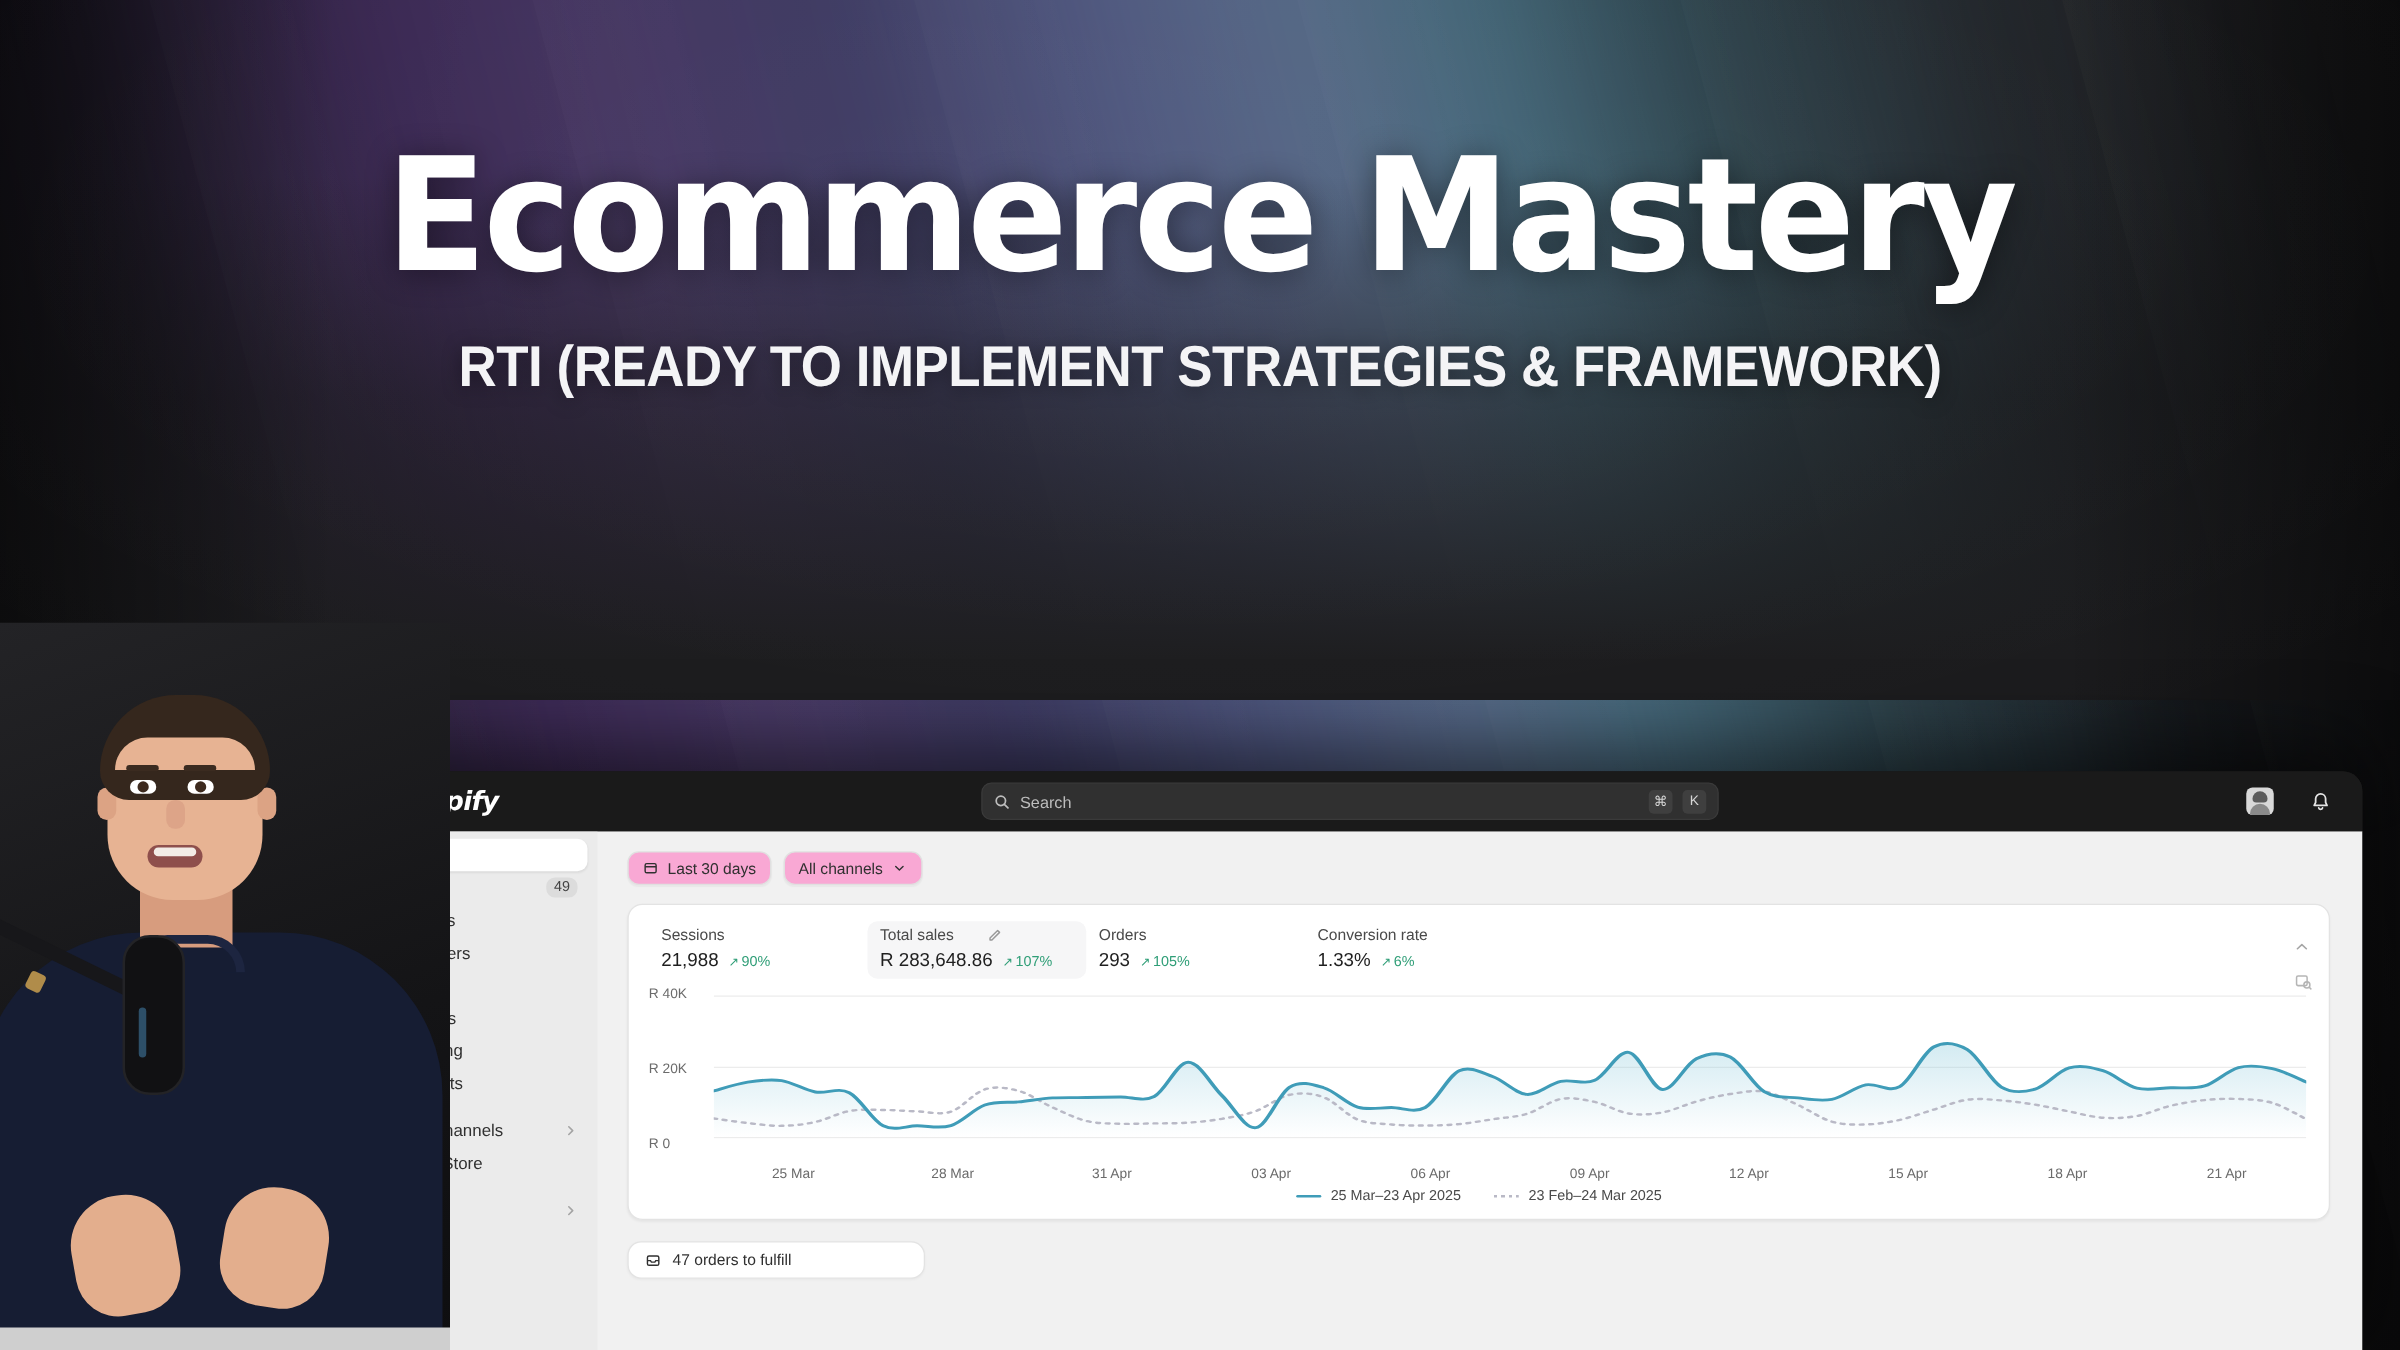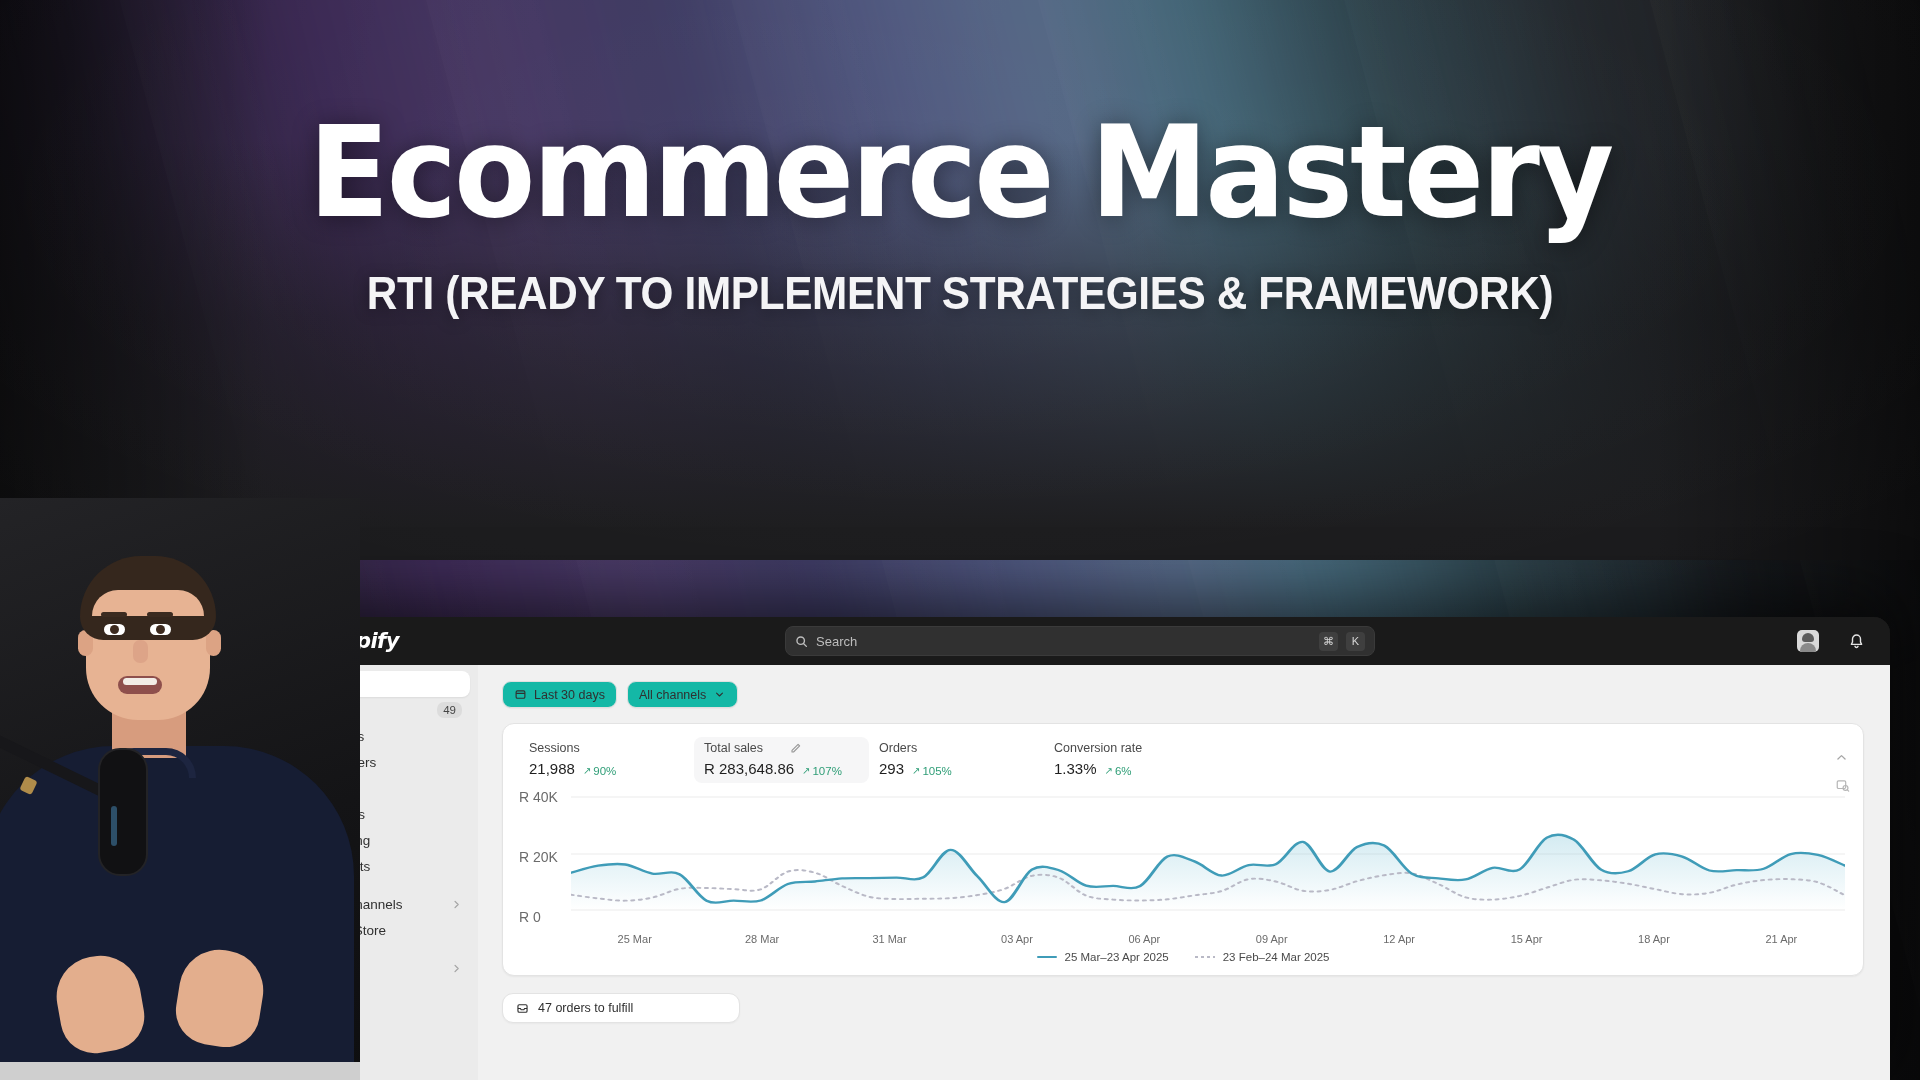--- a/index.html
+++ b/index.html
@@ -146,21 +146,21 @@
     border-radius:7px; padding:1px 6px; line-height:14px;
   }
   .nav-chev { width:11px; height:11px; opacity:.55; }
   .nav-gap { height:12px; }
 
   
   #main { flex:1; padding:16px 26px 0 24px; overflow:hidden; }
   #filters { display:flex; gap:10px; margin-bottom:15px; }
   .chip {
     display:inline-flex; align-items:center; gap:7px;
-    background:#14b8a6; border:1px solid #e0e0e0; border-radius:9px;
+    background:#f9a8d4; border:1px solid #e0e0e0; border-radius:9px;
     height:27px; padding:0 11px; font-size:12.5px; color:#303030;
     box-shadow:0 1px 1px rgba(0,0,0,.04);
   }
   .chip-ico { width:13px; height:13px; }
 
   #analytics-card {
     background:#fff; border:1px solid #e3e3e3; border-radius:12px;
     padding:13px 16px 10px; position:relative;
     box-shadow:0 1px 2px rgba(0,0,0,.05);
   }
@@ -175,21 +175,21 @@
   #m-sessions { width:175px; }
   #m-total-sales { width:175px; }
   #m-orders { width:175px; }
   #m-conv { width:175px; }
   #pencil-icon { width:13px; height:13px; opacity:.6; }
   #card-collapse { position:absolute; right:14px; top:26px; width:15px; height:15px; opacity:.6; }
   #card-compare-icon { position:absolute; right:13px; top:54px; width:15px; height:15px; opacity:.55; }
 
   
   #chart-zone { position:relative; height:136px; margin-top:10px; padding-left:52px; }
-  .ylab { position:absolute; left:0; font-size:14px; color:#6b6b6b; }
+  .ylab { position:absolute; left:0; font-size:11px; color:#6b6b6b; }
   #yl-40 { top:-4px; } #yl-20 { top:56px; } #yl-0 { top:116px; }
   #plot { position:absolute; left:52px; right:2px; top:2px; bottom:18px; }
   #plot svg { width:100%; height:100%; display:block; }
   .gridline { stroke:#ececec; stroke-width:1; }
   #xaxis { position:absolute; left:52px; right:2px; bottom:-16px; display:flex; }
   .xtick { font-size:11px; color:#6b6b6b; flex:1; text-align:center; }
   #legend { display:flex; justify-content:center; gap:26px; margin-top:22px; padding-bottom:2px; }
   .leg { display:flex; align-items:center; gap:8px; font-size:11.5px; color:#4a4a4a; }
   .leg-solid { width:20px; height:2px; background:#3f9cb8; border-radius:2px; }
   .leg-dot { width:20px; height:2px;
@@ -511,21 +511,21 @@
               <line class="gridline" x1="0" y1="119" x2="1000" y2="119"></line>
               <path id="area-path" fill="url(#areaFill)" stroke="none" d="M 0.0 80.4 C 3.5 79.2, 14.2 74.5, 21.3 73.1 C 28.4 71.7, 35.5 70.5, 42.6 71.9 C 49.6 73.3, 56.7 79.6, 63.8 81.3 C 70.9 82.9, 78.0 77.2, 85.1 81.9 C 92.2 86.5, 99.3 104.8, 106.4 109.3 C 113.5 113.9, 120.6 109.4, 127.7 109.3 C 134.8 109.3, 141.8 111.9, 148.9 109.1 C 156.0 106.2, 163.1 95.4, 170.2 92.1 C 177.3 88.8, 184.4 90.4, 191.5 89.5 C 198.6 88.5, 205.7 86.8, 212.8 86.2 C 219.9 85.7, 227.0 86.1, 234.0 85.9 C 241.1 85.8, 248.2 85.5, 255.3 85.4 C 262.4 85.2, 269.5 89.8, 276.6 85.1 C 283.7 80.3, 290.8 56.8, 297.9 56.7 C 305.0 56.6, 312.1 75.2, 319.1 84.2 C 326.2 93.2, 333.3 112.0, 340.4 110.8 C 347.5 109.6, 354.6 82.7, 361.7 77.2 C 368.8 71.7, 375.9 75.0, 383.0 77.8 C 390.1 80.5, 397.2 91.1, 404.3 93.8 C 411.3 96.6, 418.4 94.1, 425.5 94.1 C 432.6 94.2, 439.7 99.2, 446.8 94.1 C 453.9 89.1, 461.0 68.0, 468.1 63.7 C 475.2 59.5, 482.3 65.4, 489.4 68.7 C 496.5 72.0, 503.5 82.7, 510.6 83.3 C 517.7 83.9, 524.8 74.4, 531.9 72.5 C 539.0 70.5, 546.1 75.6, 553.2 71.6 C 560.3 67.6, 567.4 47.2, 574.5 48.5 C 581.6 49.8, 588.7 78.3, 595.7 79.2 C 602.8 80.1, 609.9 58.3, 617.0 53.8 C 624.1 49.3, 631.2 47.8, 638.3 52.3 C 645.4 56.8, 652.5 75.3, 659.6 81.0 C 666.7 86.6, 673.8 85.2, 680.9 86.2 C 687.9 87.3, 695.0 89.2, 702.1 87.4 C 709.2 85.6, 716.3 77.2, 723.4 75.4 C 730.5 73.7, 737.6 82.1, 744.7 76.9 C 751.8 71.7, 758.9 49.2, 766.0 44.1 C 773.0 39.0, 780.1 40.7, 787.2 46.2 C 794.3 51.7, 801.4 71.7, 808.5 77.2 C 815.6 82.6, 822.7 81.6, 829.8 78.9 C 836.9 76.3, 844.0 63.9, 851.1 61.4 C 858.2 58.8, 865.2 60.9, 872.3 63.7 C 879.4 66.5, 886.5 75.7, 893.6 78.1 C 900.7 80.4, 907.8 78.0, 914.9 77.8 C 922.0 77.5, 929.1 79.1, 936.2 76.3 C 943.3 73.5, 950.4 63.5, 957.4 61.1 C 964.5 58.7, 971.6 60.0, 978.7 62.0 C 985.8 64.0, 996.5 71.2, 1000.0 73.1 L 1000 119 L 0 119 Z"></path>
               <path id="compare-path" fill="none" stroke="#b9b9c6" stroke-width="2" stroke-linecap="round" stroke-dasharray="2 4" d="M 0.0 103.2 C 3.5 103.8, 14.2 106.0, 21.3 107.0 C 28.4 108.0, 35.5 109.5, 42.6 109.3 C 49.6 109.2, 56.7 108.2, 63.8 106.1 C 70.9 104.1, 78.0 98.7, 85.1 97.1 C 92.2 95.4, 99.3 96.1, 106.4 96.2 C 113.5 96.2, 120.6 97.1, 127.7 97.4 C 134.8 97.6, 141.8 100.7, 148.9 97.6 C 156.0 94.6, 163.1 82.1, 170.2 79.2 C 177.3 76.3, 184.4 77.9, 191.5 80.4 C 198.6 82.9, 205.7 90.0, 212.8 94.1 C 219.9 98.3, 227.0 103.0, 234.0 105.3 C 241.1 107.5, 248.2 107.3, 255.3 107.6 C 262.4 107.9, 269.5 107.4, 276.6 107.3 C 283.7 107.2, 290.8 107.3, 297.9 106.7 C 305.0 106.1, 312.1 105.1, 319.1 103.5 C 326.2 101.9, 333.3 100.4, 340.4 97.1 C 347.5 93.7, 354.6 85.5, 361.7 83.6 C 368.8 81.7, 375.9 82.2, 383.0 85.7 C 390.1 89.1, 397.2 100.3, 404.3 104.1 C 411.3 107.8, 418.4 107.3, 425.5 108.2 C 432.6 109.0, 439.7 109.1, 446.8 109.1 C 453.9 109.0, 461.0 108.8, 468.1 107.9 C 475.2 107.0, 482.3 105.2, 489.4 103.8 C 496.5 102.4, 503.5 102.2, 510.6 99.4 C 517.7 96.6, 524.8 88.8, 531.9 87.1 C 539.0 85.5, 546.1 87.5, 553.2 89.5 C 560.3 91.5, 567.4 97.6, 574.5 99.1 C 581.6 100.6, 588.7 99.9, 595.7 98.2 C 602.8 96.6, 609.9 91.7, 617.0 89.2 C 624.1 86.6, 631.2 84.4, 638.3 83.0 C 645.4 81.7, 652.5 79.5, 659.6 81.0 C 666.7 82.5, 673.8 87.9, 680.9 92.1 C 687.9 96.2, 695.0 103.2, 702.1 105.8 C 709.2 108.5, 716.3 108.4, 723.4 108.2 C 730.5 107.9, 737.6 106.4, 744.7 104.4 C 751.8 102.3, 758.9 98.7, 766.0 95.9 C 773.0 93.1, 780.1 89.0, 787.2 87.7 C 794.3 86.4, 801.4 87.6, 808.5 88.3 C 815.6 89.0, 822.7 90.3, 829.8 91.8 C 836.9 93.3, 844.0 95.6, 851.1 97.4 C 858.2 99.2, 865.2 102.0, 872.3 102.6 C 879.4 103.3, 886.5 102.8, 893.6 101.2 C 900.7 99.5, 907.8 94.9, 914.9 92.7 C 922.0 90.5, 929.1 88.9, 936.2 88.0 C 943.3 87.1, 950.4 86.7, 957.4 87.1 C 964.5 87.5, 971.6 87.6, 978.7 90.3 C 985.8 93.1, 996.5 101.5, 1000.0 103.8"></path>
               <path id="main-path" fill="none" stroke="#3f9cb8" stroke-width="2.4" stroke-linecap="round" stroke-linejoin="round" d="M 0.0 80.4 C 3.5 79.2, 14.2 74.5, 21.3 73.1 C 28.4 71.7, 35.5 70.5, 42.6 71.9 C 49.6 73.3, 56.7 79.6, 63.8 81.3 C 70.9 82.9, 78.0 77.2, 85.1 81.9 C 92.2 86.5, 99.3 104.8, 106.4 109.3 C 113.5 113.9, 120.6 109.4, 127.7 109.3 C 134.8 109.3, 141.8 111.9, 148.9 109.1 C 156.0 106.2, 163.1 95.4, 170.2 92.1 C 177.3 88.8, 184.4 90.4, 191.5 89.5 C 198.6 88.5, 205.7 86.8, 212.8 86.2 C 219.9 85.7, 227.0 86.1, 234.0 85.9 C 241.1 85.8, 248.2 85.5, 255.3 85.4 C 262.4 85.2, 269.5 89.8, 276.6 85.1 C 283.7 80.3, 290.8 56.8, 297.9 56.7 C 305.0 56.6, 312.1 75.2, 319.1 84.2 C 326.2 93.2, 333.3 112.0, 340.4 110.8 C 347.5 109.6, 354.6 82.7, 361.7 77.2 C 368.8 71.7, 375.9 75.0, 383.0 77.8 C 390.1 80.5, 397.2 91.1, 404.3 93.8 C 411.3 96.6, 418.4 94.1, 425.5 94.1 C 432.6 94.2, 439.7 99.2, 446.8 94.1 C 453.9 89.1, 461.0 68.0, 468.1 63.7 C 475.2 59.5, 482.3 65.4, 489.4 68.7 C 496.5 72.0, 503.5 82.7, 510.6 83.3 C 517.7 83.9, 524.8 74.4, 531.9 72.5 C 539.0 70.5, 546.1 75.6, 553.2 71.6 C 560.3 67.6, 567.4 47.2, 574.5 48.5 C 581.6 49.8, 588.7 78.3, 595.7 79.2 C 602.8 80.1, 609.9 58.3, 617.0 53.8 C 624.1 49.3, 631.2 47.8, 638.3 52.3 C 645.4 56.8, 652.5 75.3, 659.6 81.0 C 666.7 86.6, 673.8 85.2, 680.9 86.2 C 687.9 87.3, 695.0 89.2, 702.1 87.4 C 709.2 85.6, 716.3 77.2, 723.4 75.4 C 730.5 73.7, 737.6 82.1, 744.7 76.9 C 751.8 71.7, 758.9 49.2, 766.0 44.1 C 773.0 39.0, 780.1 40.7, 787.2 46.2 C 794.3 51.7, 801.4 71.7, 808.5 77.2 C 815.6 82.6, 822.7 81.6, 829.8 78.9 C 836.9 76.3, 844.0 63.9, 851.1 61.4 C 858.2 58.8, 865.2 60.9, 872.3 63.7 C 879.4 66.5, 886.5 75.7, 893.6 78.1 C 900.7 80.4, 907.8 78.0, 914.9 77.8 C 922.0 77.5, 929.1 79.1, 936.2 76.3 C 943.3 73.5, 950.4 63.5, 957.4 61.1 C 964.5 58.7, 971.6 60.0, 978.7 62.0 C 985.8 64.0, 996.5 71.2, 1000.0 73.1"></path>
             </svg>
           </div>
 
           <div id="xaxis">
             <span class="xtick">25 Mar</span>
             <span class="xtick">28 Mar</span>
-            <span class="xtick">31 Mar</span>
+            <span class="xtick">31 Apr</span>
             <span class="xtick">03 Apr</span>
             <span class="xtick">06 Apr</span>
             <span class="xtick">09 Apr</span>
             <span class="xtick">12 Apr</span>
             <span class="xtick">15 Apr</span>
             <span class="xtick">18 Apr</span>
             <span class="xtick">21 Apr</span>
           </div>
         </div>
 

